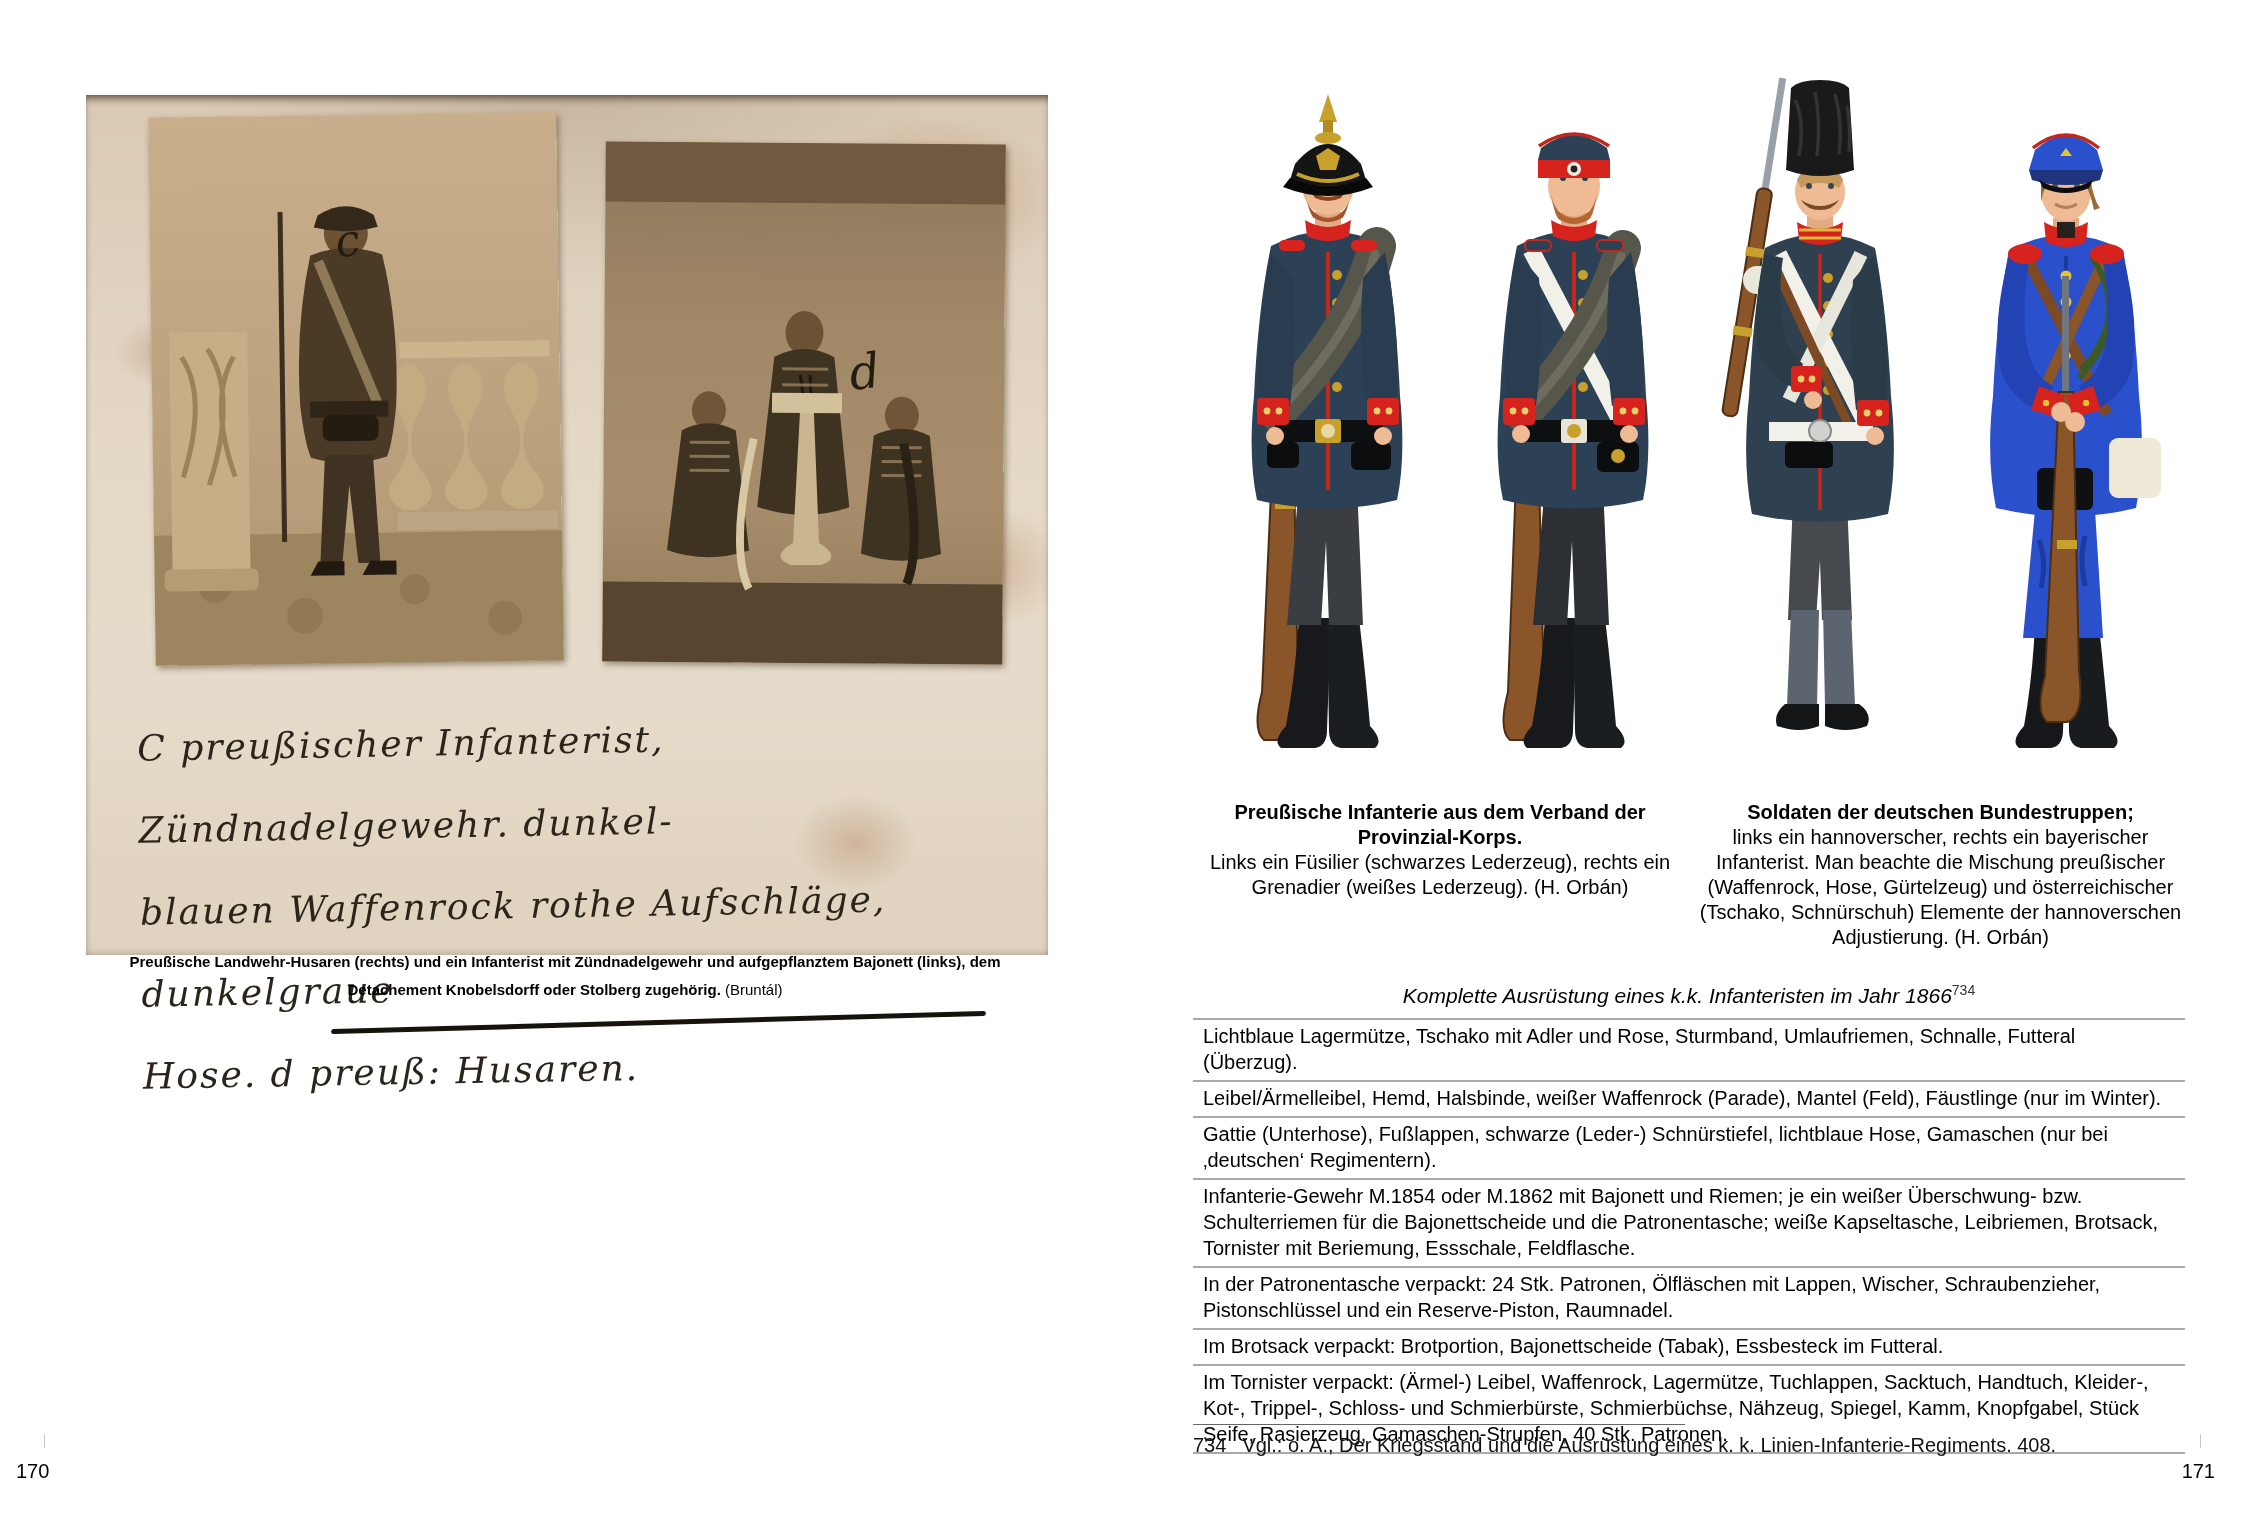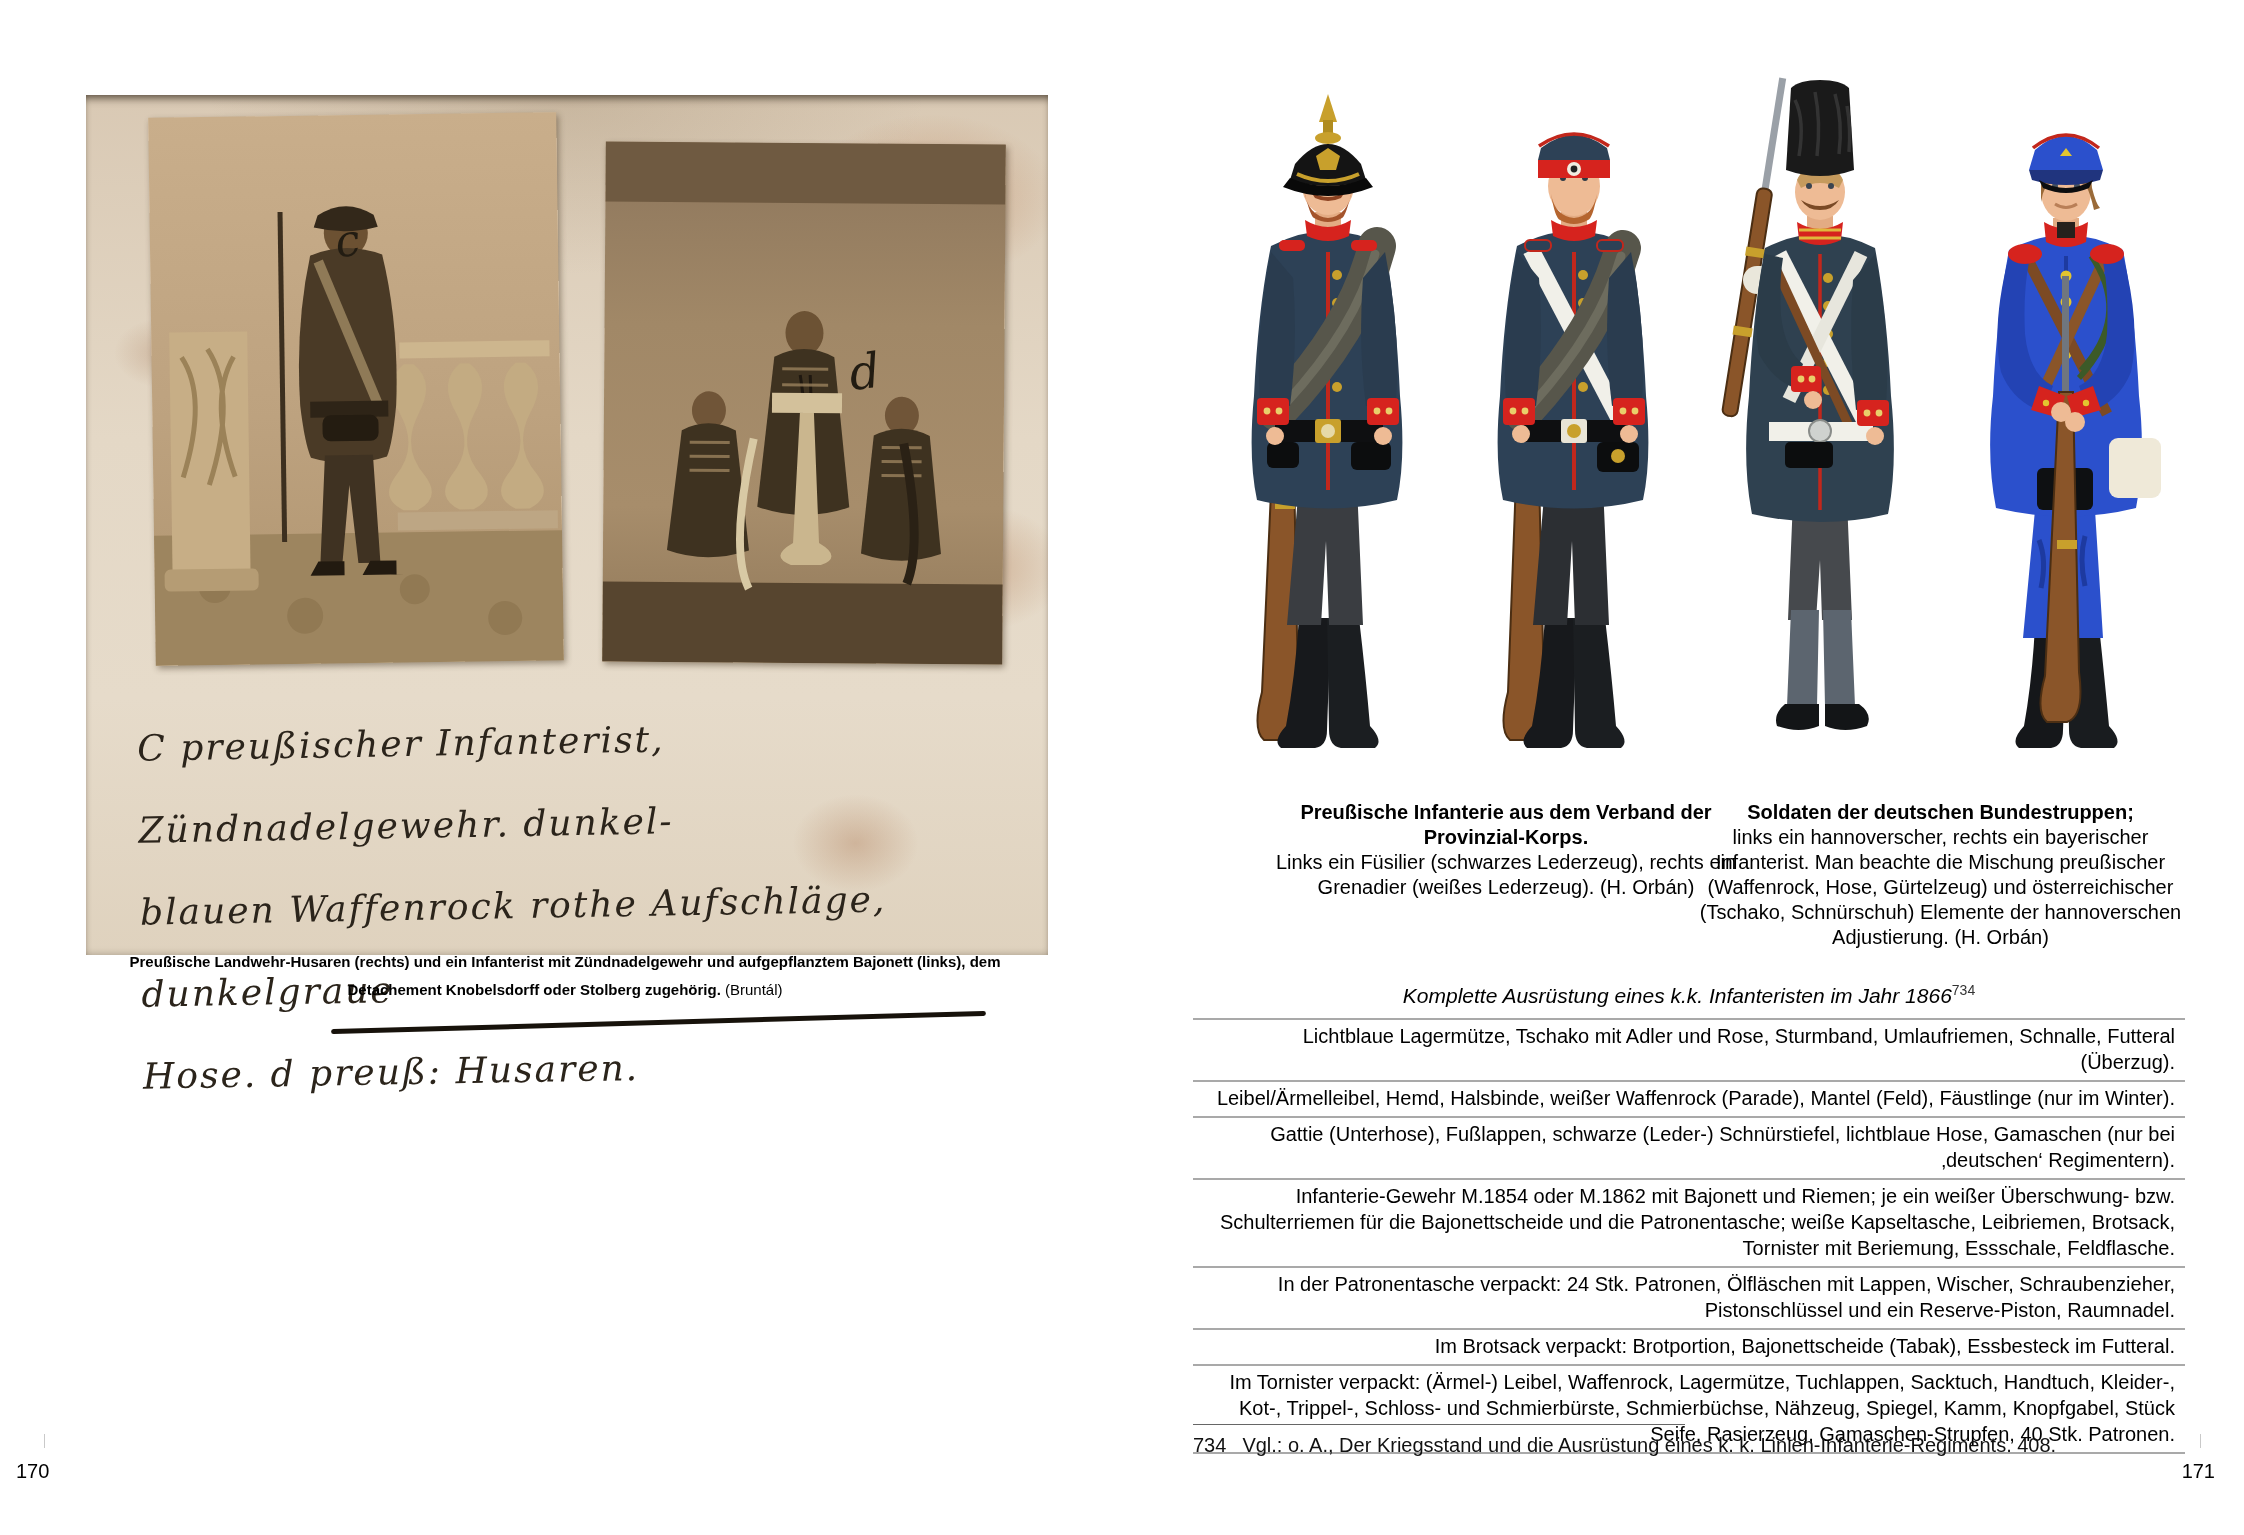--- a/index.html
+++ b/index.html
@@ -35,29 +35,29 @@
     transform:rotate(-1.6deg);border-radius:3px;}
 
   #left-caption{left:90px;top:948px;width:950px;text-align:center;
     font-size:15px;line-height:28px;color:#000;}
   #left-caption .b{font-weight:bold;}
 
   
   .fig{position:absolute;top:70px;width:246px;height:700px;}
 
   .cap{position:absolute;text-align:center;font-size:20px;line-height:25px;color:#000;}
-  #cap1{left:1271px;top:800px;width:470px;}
+  #cap1{left:1205px;top:800px;width:470px;}
   #cap2{left:1688px;top:800px;width:505px;}
   .cap .cap-b{font-weight:bold;}
 
   #equip-title{left:1193px;top:982px;width:992px;text-align:center;
     font-style:italic;font-size:21px;color:#000;}
   #equip-title sup{font-size:14px;font-style:normal;color:#333;}
 
-  #equip-table{left:1193px;top:1018px;width:992px;text-align:right;}
+  #equip-table{left:1193px;top:1018px;width:992px;}
   .equip-row{border-top:2px solid #a9a9a9;padding:3px 10px 5px 10px;
     font-size:20px;line-height:26px;color:#000;}
   #equip-table .last{border-bottom:2px solid #a9a9a9;}
 
   #footnote{left:1193px;top:1424px;width:992px;font-size:20px;color:#111;}
   #footnote-rule{width:492px;height:0;border-top:1px solid #666;margin-bottom:9px;}
   #footnote .fn-num{margin-right:16px;}
 
   .pagenum{position:absolute;font-size:20px;color:#000;}
   #pn-left{left:16px;top:1460px;}

